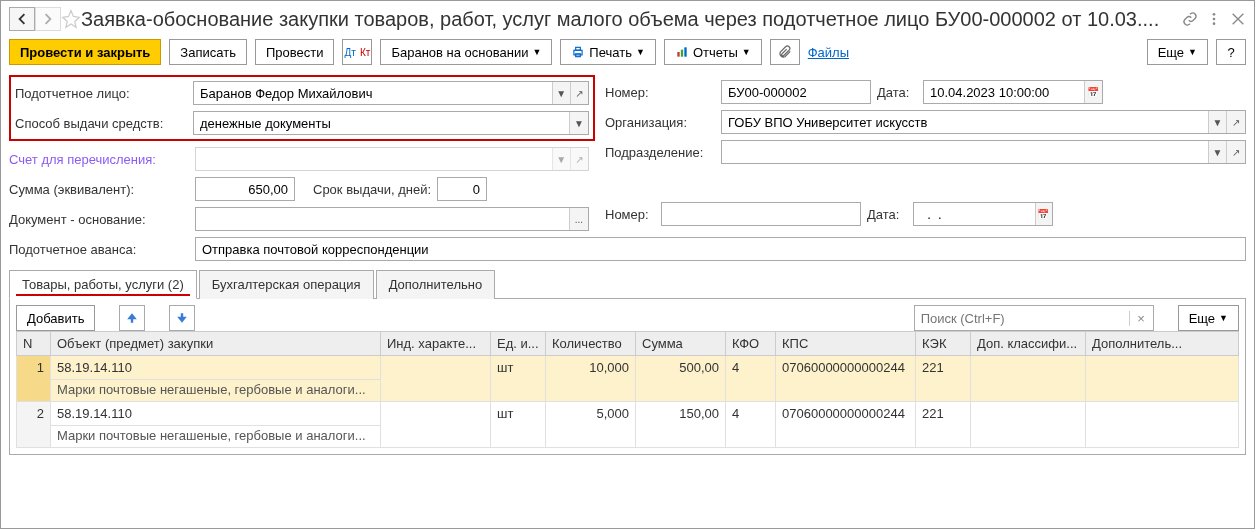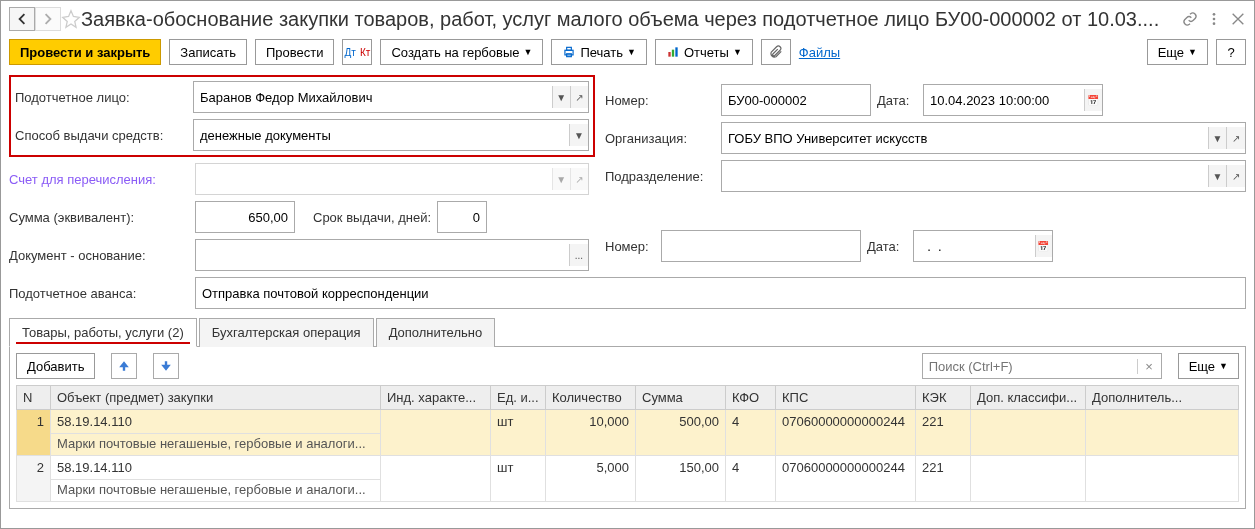--- a/index.html
+++ b/index.html
@@ -15,33 +15,33 @@
   .toolbar { display: flex; align-items: center; gap: 8px; padding: 2px 0 10px 0; }
   .btn { height: 26px; padding: 0 10px; border: 1px solid #999; background: #fff; cursor: pointer; display: inline-flex; align-items: center; gap: 4px; font-size: 13px; }
   .btn-yellow { background: #fc0; border-color: #c90; font-weight: bold; }
   .btn-icon { width: 30px; padding: 0; justify-content: center; }
   .link { color: #06c; text-decoration: underline; cursor: pointer; }
   .spacer { flex: 1; }
   .form { display: flex; flex-direction: column; gap: 6px; }
   .row { display: flex; align-items: center; gap: 6px; }
   .label { width: 180px; font-size: 13px; color: #333; }
   .label-disabled { color: #8b5cf6; }
-  .field { height: 32px; border: 1px solid #aaa; background: #fff; display: flex; align-items: center; position: relative; }
+  .field { height: 24px; border: 1px solid #aaa; background: #fff; display: flex; align-items: center; position: relative; }
   .field-input { border: none; outline: none; padding: 0 6px; width: 100%; height: 100%; font-size: 13px; background: transparent; }
   .field-btn { width: 20px; height: 22px; border: none; border-left: 1px solid #ccc; background: #f4f4f4; cursor: pointer; display: flex; align-items: center; justify-content: center; font-size: 10px; color: #555; }
   .highlight-box { border: 2px solid #c00; padding: 4px; display: flex; flex-direction: column; gap: 6px; width: 586px; }
   .highlight-box .label { width: 172px; }
   .highlight-box .field { flex:1; }
   .w-num { width: 100px; }
   .tabs { display: flex; border-bottom: 1px solid #aaa; margin-top: 8px; }
   .tab { padding: 6px 12px; border: 1px solid #aaa; border-bottom: none; background: #f4f4f4; cursor: pointer; margin-right: 2px; position: relative; top: 1px; }
   .tab.active { background: #fff; border-bottom: 1px solid #fff; }
   .tab.active .tab-underline { position: absolute; bottom: 2px; left: 6px; right: 6px; height: 2px; background: #c00; }
   .tabcontent { border: 1px solid #aaa; border-top: none; padding: 6px; }
-  .subtoolbar { display: flex; align-items: center; gap: 16px; margin-bottom: 6px; }
+  .subtoolbar { display: flex; align-items: center; gap: 24px; margin-bottom: 0; }
   .search-box { width: 240px; height: 26px; border: 1px solid #aaa; display: flex; align-items: center; }
   .search-box input { border: none; outline: none; flex: 1; padding: 0 6px; font-size: 13px; color: #999; }
   .search-box .clear { width: 24px; text-align: center; color: #888; cursor: pointer; border-left: 1px solid #ccc; }
   table { width: 100%; border-collapse: collapse; font-size: 13px; }
   th { background: #eee; border: 1px solid #ccc; padding: 4px 6px; text-align: left; font-weight: normal; white-space: nowrap; overflow: hidden; }
   td { border: 1px solid #e0e0e0; padding: 4px 6px; vertical-align: top; }
   tr.selected td { background: #fdf2cc; }
   tr.selected td.rownum { background: #f6da8a; }
   td.rownum { text-align: right; width: 30px; background: #f4f4f4; }
   th.rownum { width: 30px; }
@@ -85,21 +85,21 @@
 
   <div class="toolbar">
     <button class="btn btn-yellow">Провести и закрыть</button>
     <button class="btn">Записать</button>
     <button class="btn">Провести</button>
     <button class="btn btn-icon">
         <span style="font-size:10px;color:#06c">Дт</span>
         <span style="font-size:10px;color:#c00">Кт</span>
       </button>
     <button class="btn">
-        <span>Создать на гербовые</span> 
+        <span>Баранов на основании</span> 
         <span style="font-size:9px">▼</span>
       </button>
     <button class="btn">
         <svg width="14" height="14" viewBox="0 0 24 24">
           <rect x="5" y="9" width="14" height="8" fill="none" stroke="#06c" stroke-width="2"></rect>
           <rect x="8" y="4" width="8" height="5" fill="none" stroke="#06c" stroke-width="2"></rect>
           <rect x="8" y="15" width="8" height="5" fill="none" stroke="#06c" stroke-width="2"></rect>
         </svg> 
         <span>Печать</span> 
         <span style="font-size:9px">▼</span>

